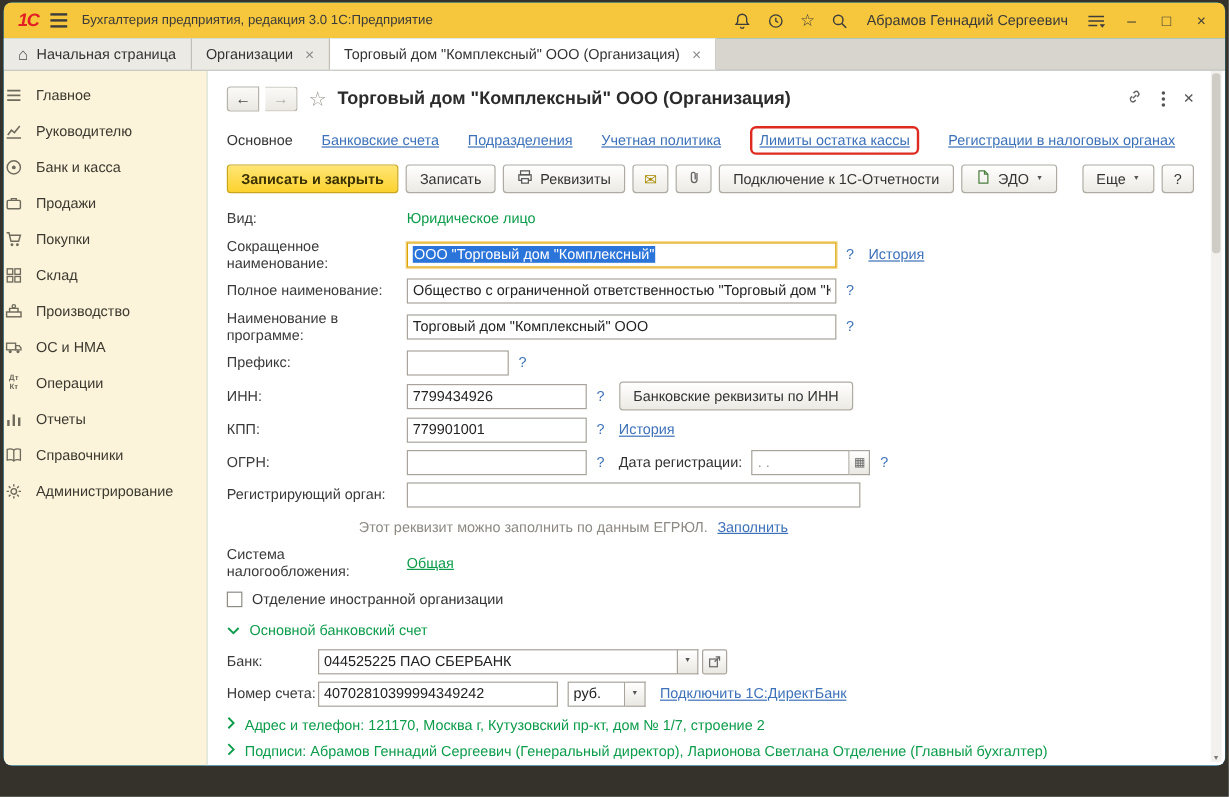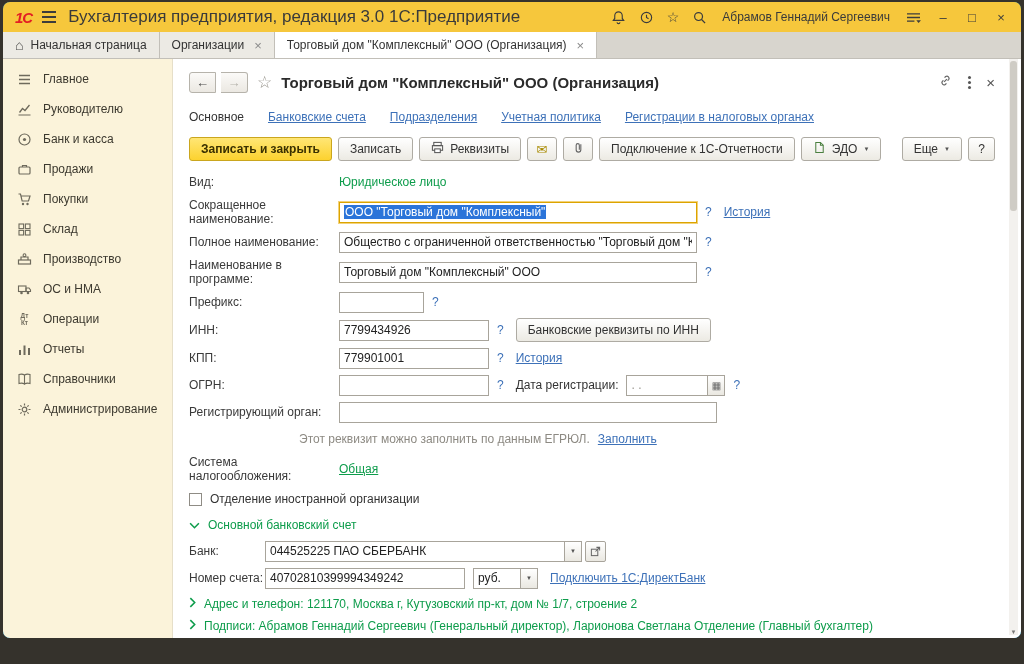--- a/index.html
+++ b/index.html
@@ -6,38 +6,38 @@
   html,body { width:1024px; height:664px; }
   body { background:#35322c; font-family:"Liberation Sans", sans-serif; overflow:hidden; position:relative; }
   .window { position:absolute; left:3px; top:2px; width:1018px; height:636px; background:#0ea5e9;
             border-radius:7px; overflow:hidden; display:flex; flex-direction:column; font-size:12px; color:#333; }
 
   
   .titlebar { height:30px; background:#f6c73c; display:flex; align-items:center; padding:0 12px; gap:10px; flex:0 0 auto; }
   .logo { color:#e31e24; font-weight:700; font-style:italic; font-size:15px; letter-spacing:-1px; }
   .hamb { display:flex; flex-direction:column; gap:3px; cursor:pointer; }
   .hamb i { display:block; width:14px; height:2px; background:#3c3c3c; }
-  .tb-title { font-size:17px; color:#3a3a3a; margin-left:2px; }
+  .tb-title { font-size:11px; color:#3a3a3a; margin-left:2px; }
   .tb-right { margin-left:auto; display:flex; align-items:center; gap:13px; }
   .tb-ic { display:flex; align-items:center; justify-content:center; cursor:pointer; }
   .tb-star { font-size:14px; color:#3c3c3c; line-height:1; }
   .tb-user { font-size:12px; color:#3a3a3a; margin:0 2px; }
   .winctl { font-size:13px; color:#3c3c3c; width:16px; text-align:center; cursor:pointer; }
 
   
   .tabbar { height:27px; background:#d8d5ce; border-bottom:1px solid #c2bfb8; display:flex; flex:0 0 auto; }
   .tab { display:flex; align-items:center; gap:7px; padding:0 12px; background:#eceae4; border-right:1px solid #c2bfb8; cursor:pointer; white-space:nowrap; }
   .tab.active { background:#fff; }
   .tab .home { font-size:14px; color:#4a4a4a; }
   .tab .x { color:#8a8a8a; font-size:13px; margin-left:3px; }
 
   
   .app-body { flex:1; display:flex; min-height:0; }
   .sidebar { width:170px; flex:0 0 auto; background:#fbf3da; padding-top:5px; border-right:1px solid #e6dfc9; overflow:hidden; }
-  .side-item { height:30px; display:flex; align-items:center; gap:10px; padding-left:13px; color:#3c392f; cursor:pointer; white-space:nowrap; }
+  .side-item { height:30px; display:flex; align-items:center; gap:10px; color:#3c392f; cursor:pointer; white-space:nowrap; }
   .side-ic { width:17px; display:flex; justify-content:center; align-items:center; }
   .dtkt { font-size:6.5px; font-weight:700; color:#6e6a5c; line-height:1.1; text-align:center; }
 
   .main { flex:1; position:relative; background:#fff; padding:9px 26px 0 16px; overflow:hidden; }
 
   
   .page-header { display:flex; align-items:center; gap:5px; height:28px; }
   .nav-btn { width:27px; height:21px; border:1px solid #b6b3ab; background:linear-gradient(#fbfaf8,#ebe8e2);
              display:flex; align-items:center; justify-content:center; font-size:13px; color:#4a4a4a; cursor:pointer; }
   .nav-btn.back { border-radius:3px 0 0 3px; }
@@ -295,20 +295,21 @@
           <span class="vdots"></span>
           <span class="hdr-x">×</span>
         </div>
       </div>
 
       <div class="page-nav">
         <span class="nav-current">Основное</span>
         <span class="link">Банковские счета</span>
         <span class="link">Подразделения</span>
         <span class="link">Учетная политика</span>
+        <span class="red-box"><span class="link">Лимиты остатка кассы</span></span>
         <span class="link">Регистрации в налоговых органах</span>
       </div>
 
       <div class="toolbar">
         <button class="btn primary">Записать и закрыть</button>
         <button class="btn">Записать</button>
         <button class="btn">
           <span><svg viewBox="0 0 14 14" width="13" height="13">
                 <g fill="none" stroke="#555" stroke-width="1.1">
                   <rect x="3" y="1.5" width="8" height="3.5"></rect>

